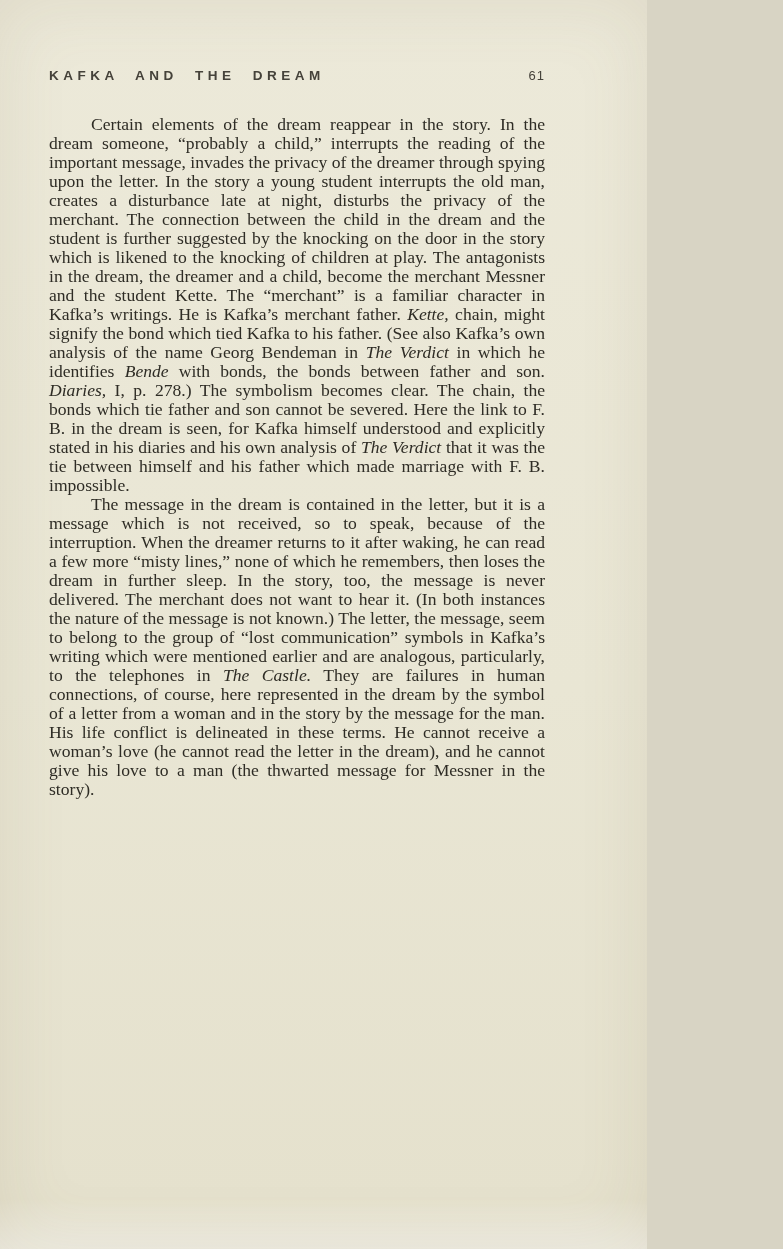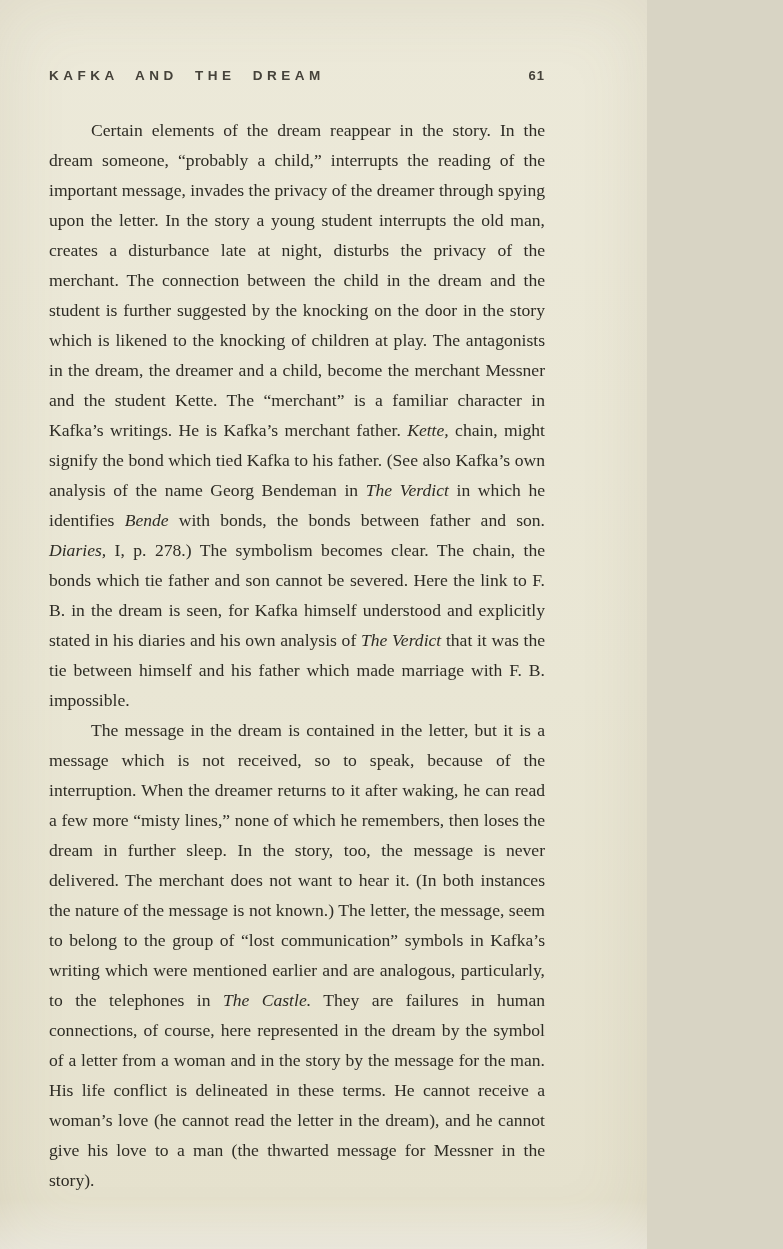--- a/index.html
+++ b/index.html
@@ -35,30 +35,30 @@
 
   .running-title {
     font-weight: 700;
     font-size: 13.5px;
     letter-spacing: 4.5px;
     word-spacing: 9px;
     color: #45423a;
   }
 
   .page-number {
-    font-weight: 700;
+    font-weight: 400;
     font-size: 13px;
     letter-spacing: 1px;
     color: #45423a;
     text-align: right;
   }
 
   .page-body p {
     font-size: 17.6px;
-    line-height: 30px;
+    line-height: 19px;
     text-align: justify;
     text-indent: 42px;
     color: #2e2c25;
   }
 
   .page-body p em {
     font-style: italic;
   }
 </style>
 </head>

